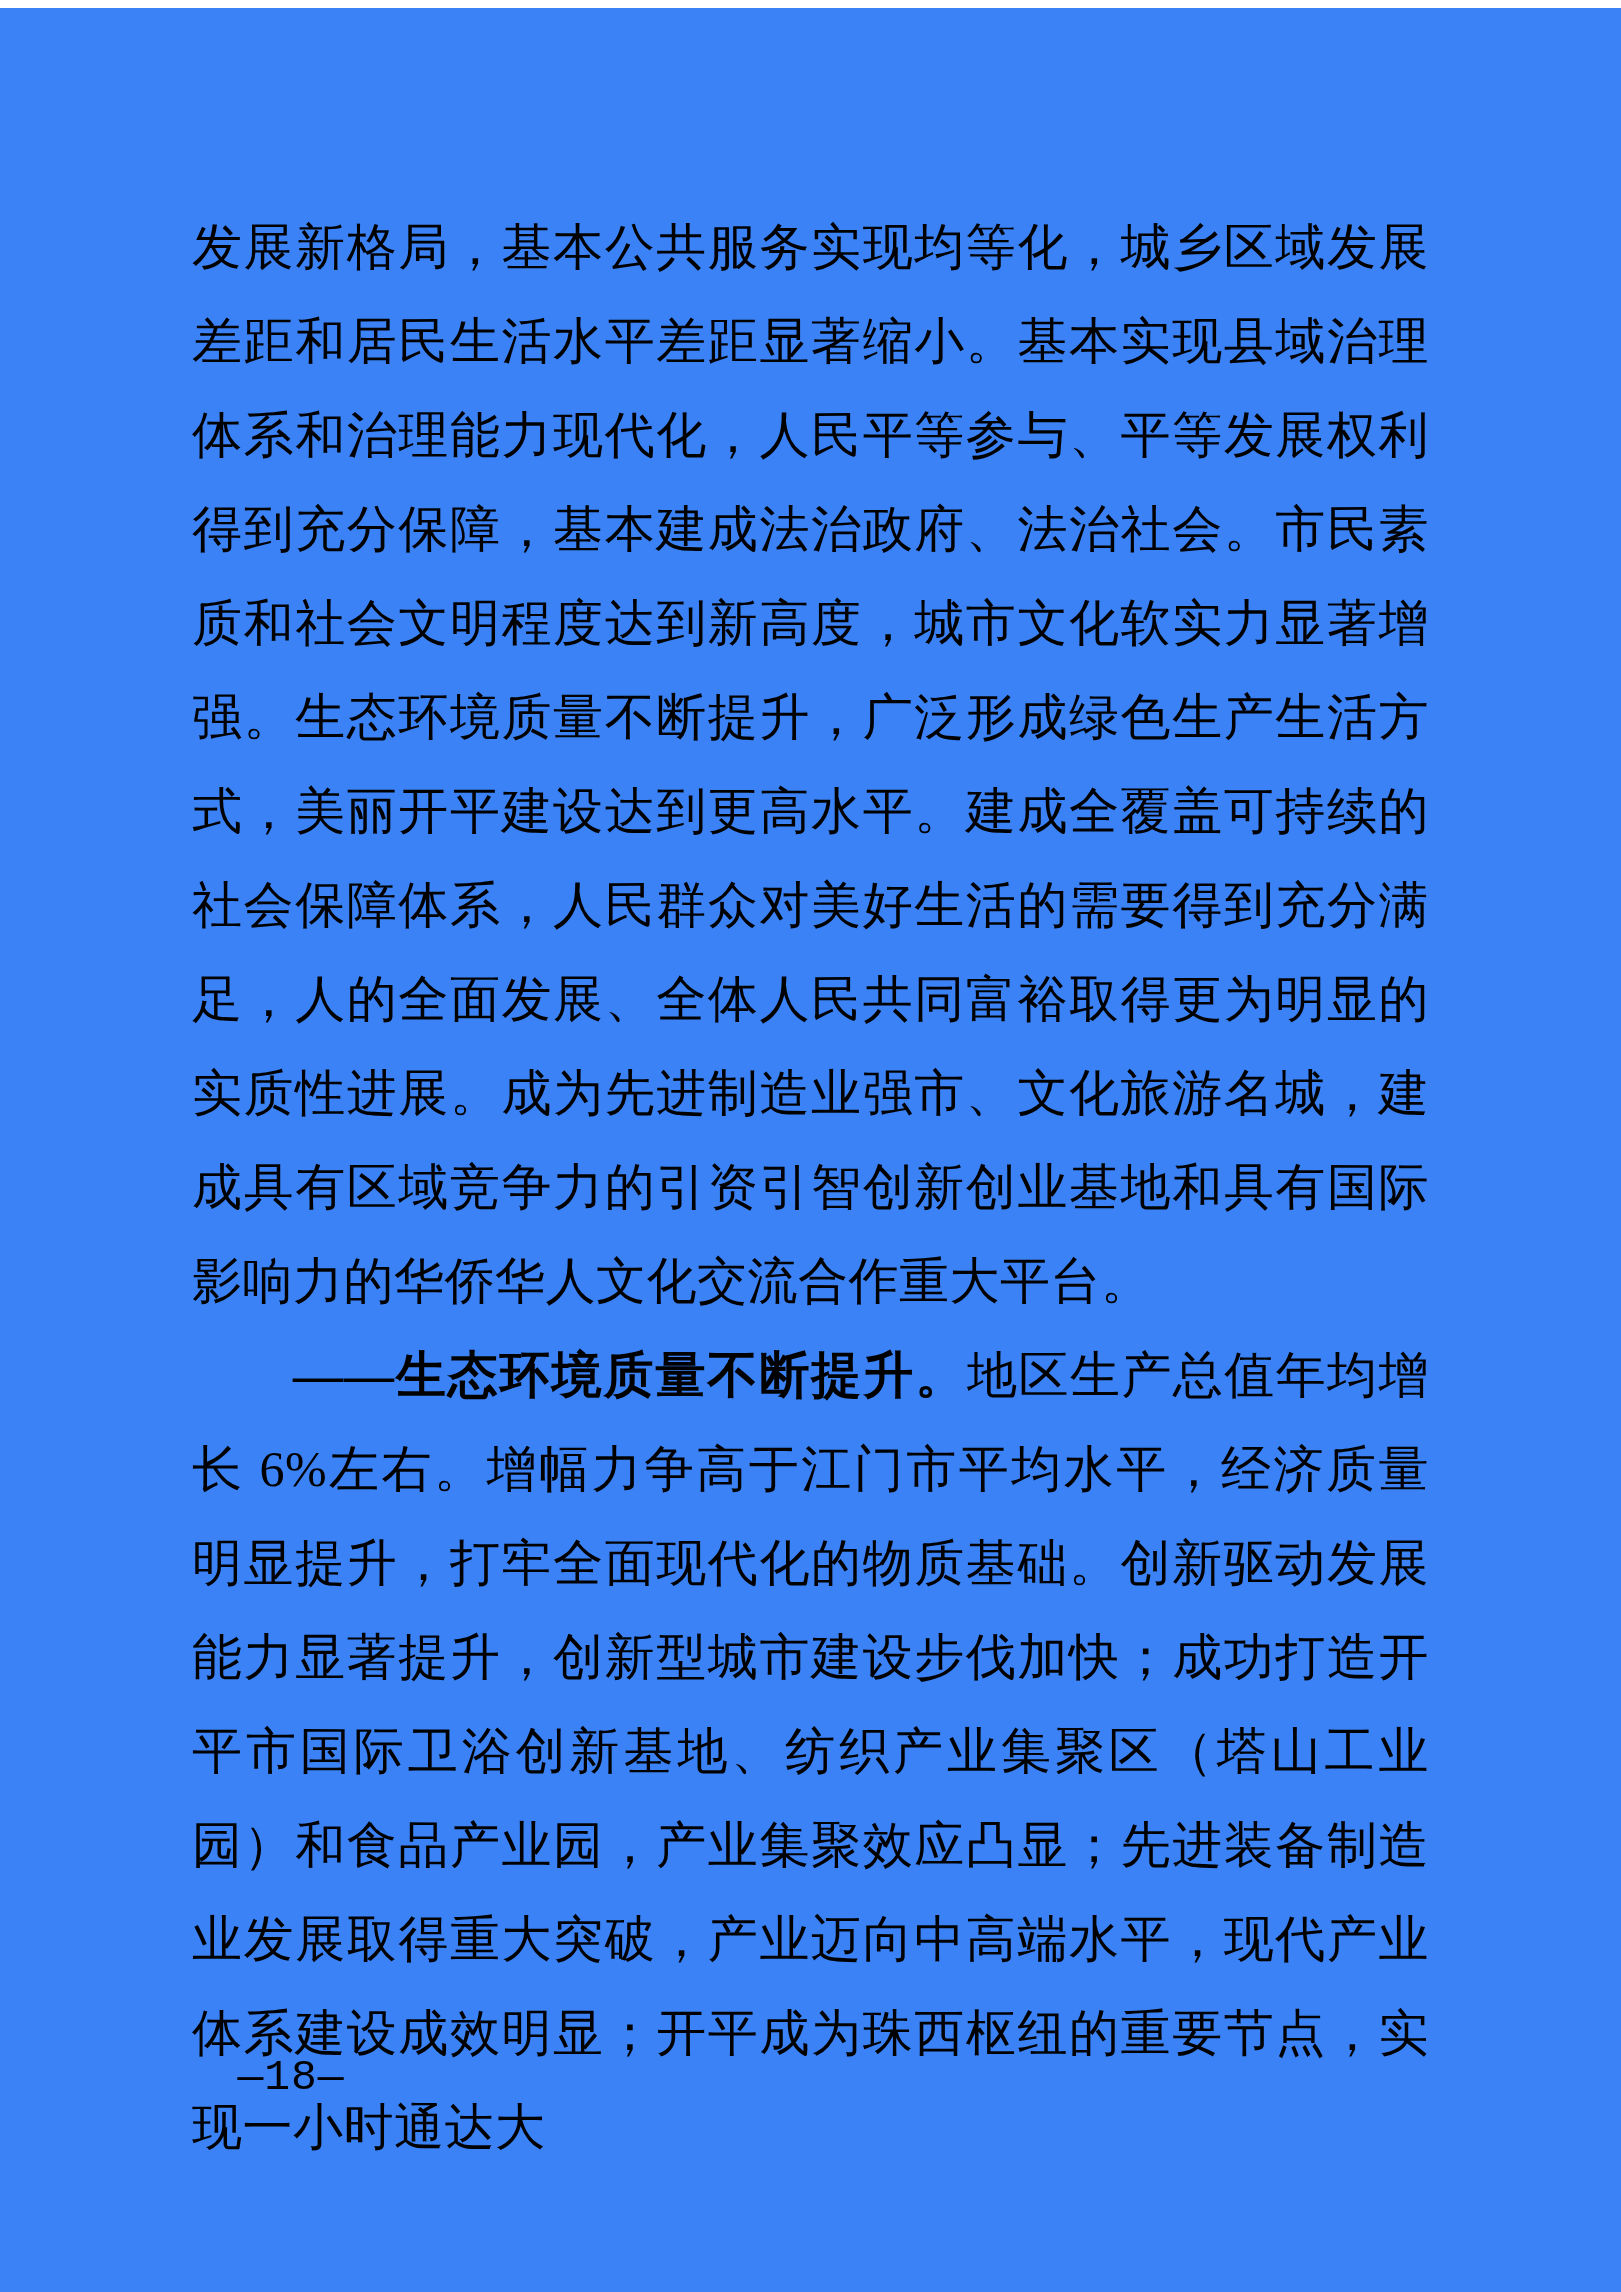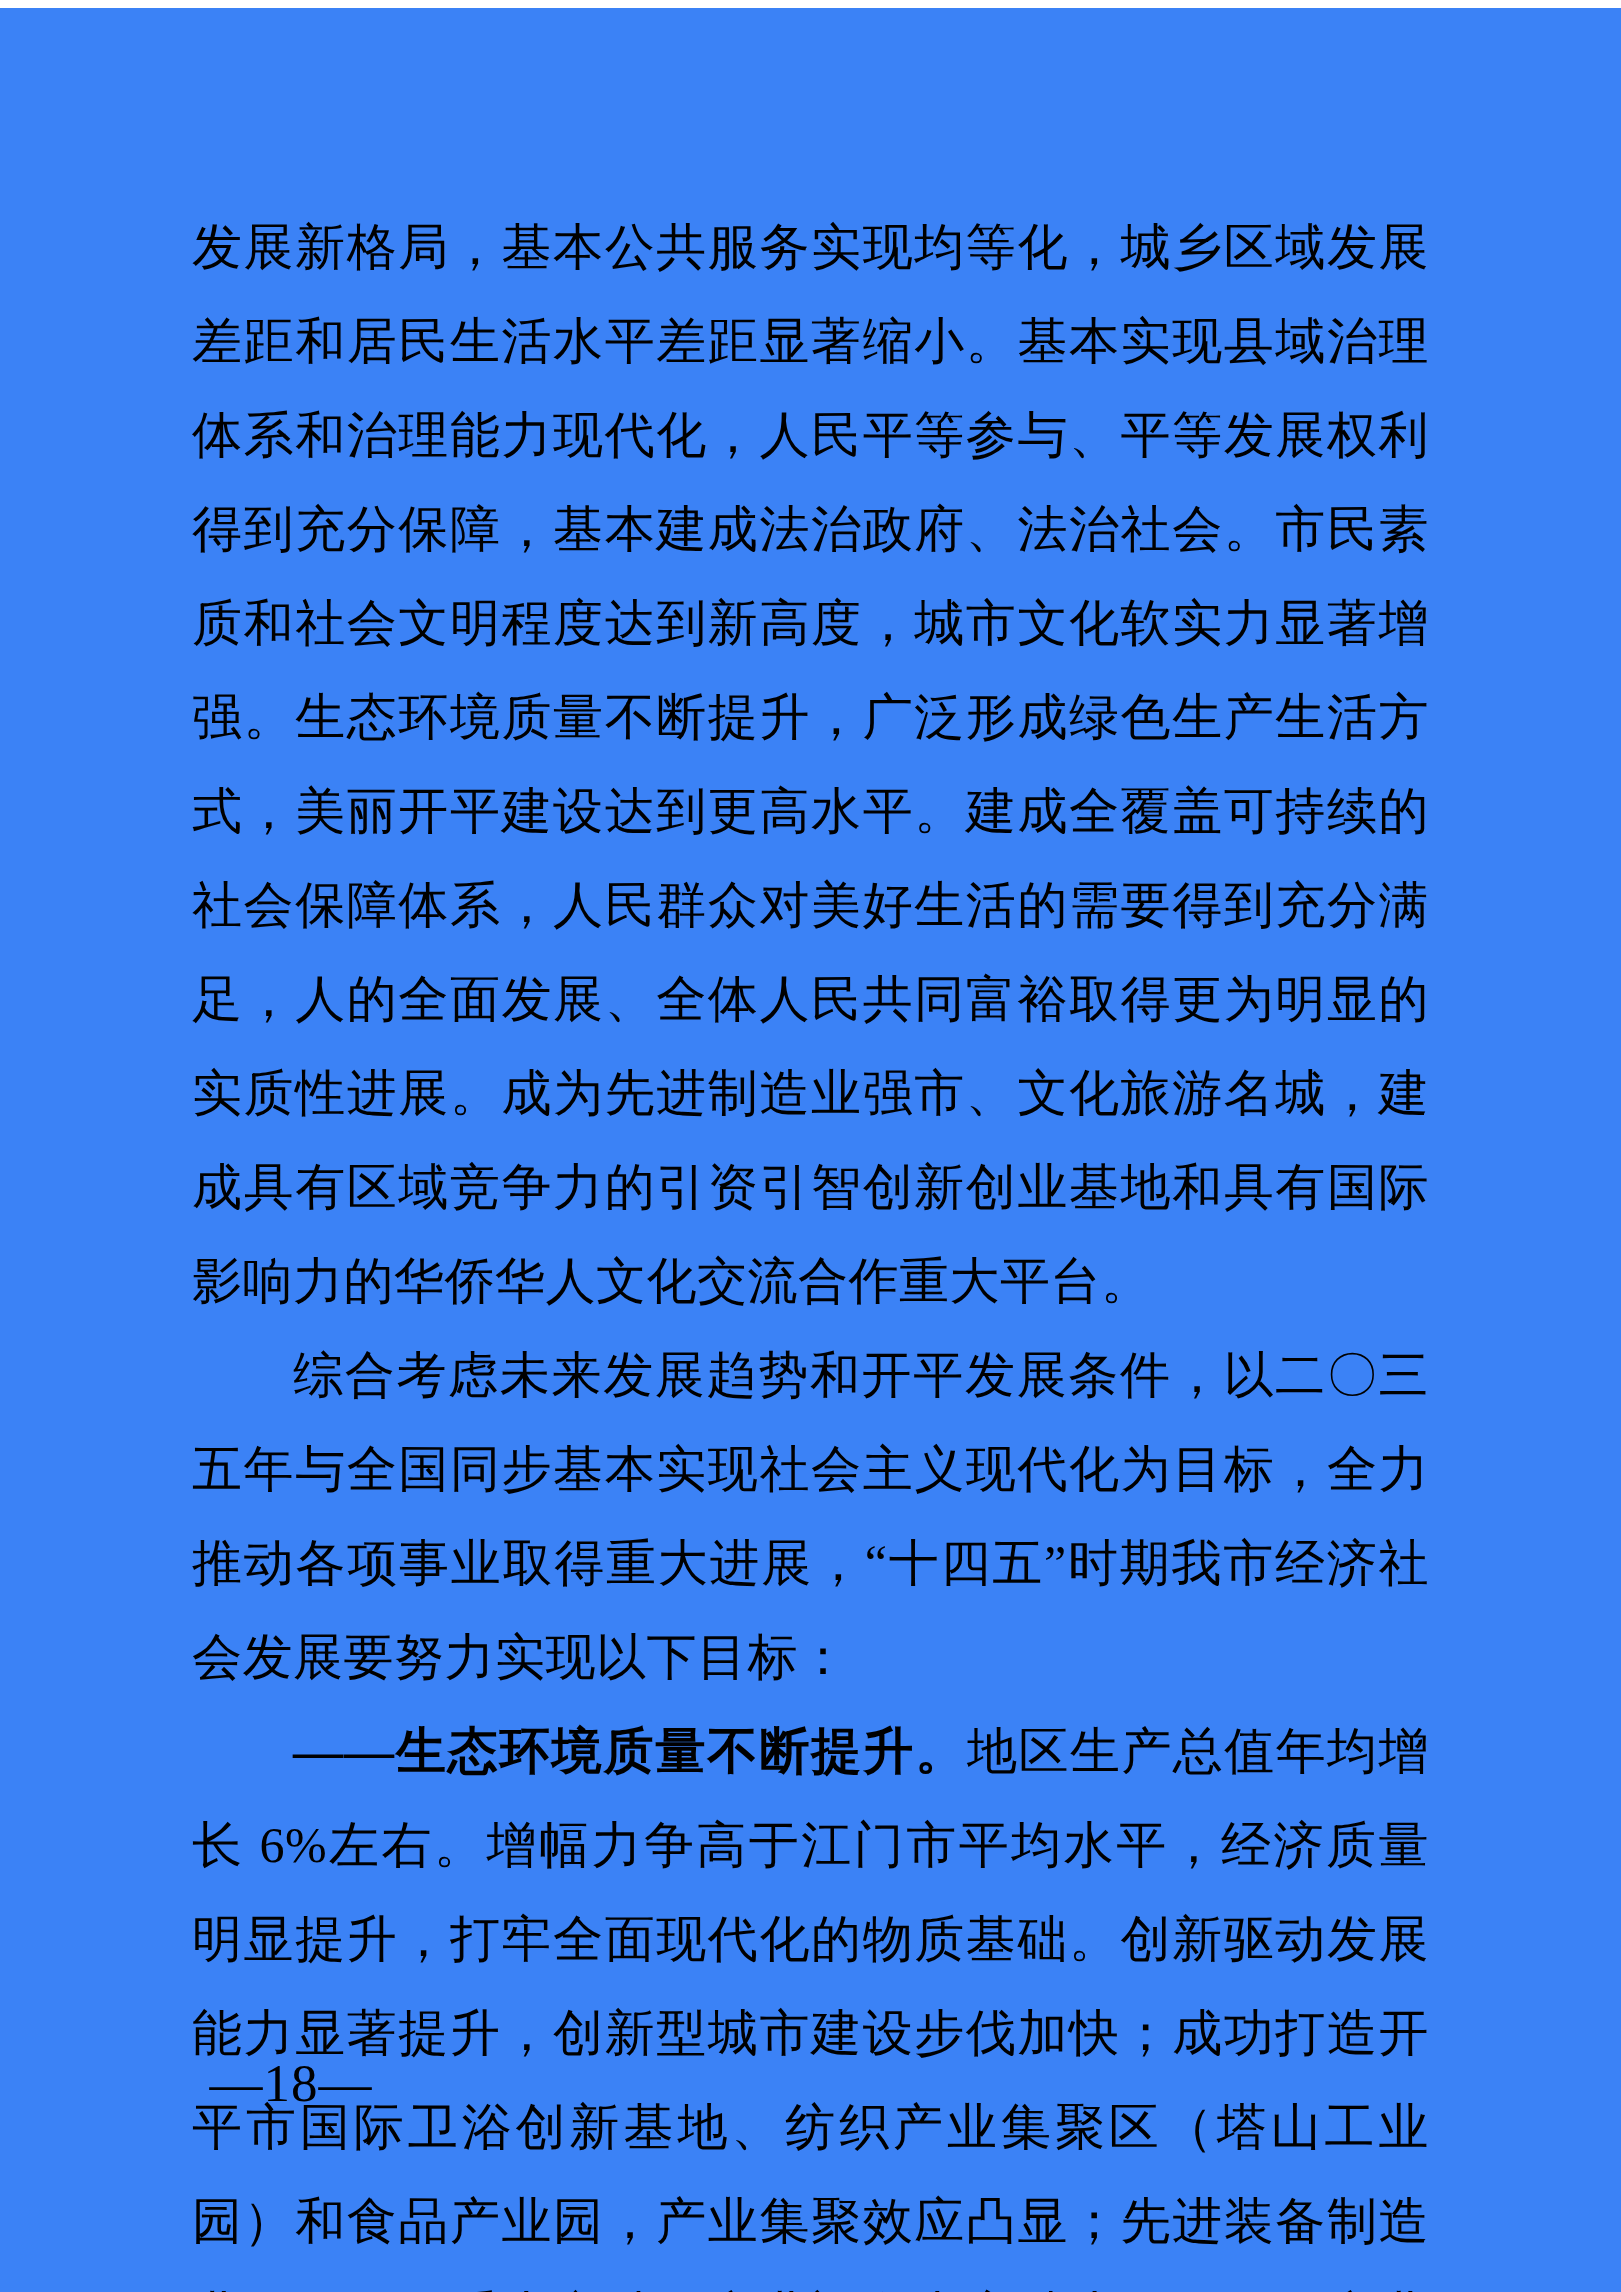--- a/index.html
+++ b/index.html
@@ -54,23 +54,23 @@
     letter-spacing: 1px;
   }
 
   
   .folio {
     position: absolute;
     left: 0;
     top: 2045px;
     width: 1621px;
     text-align: center;
-    font-size: 53px;
+    font-size: 43px;
     letter-spacing: 1px;
-    font-family: Liberation Serif, serif;
+    font-family: Liberation Mono, monospace;
   }
   .folio-inner {
     display: inline-block;
     padding-left: 0px;
     
     margin-left: -1039px;
   }
 
   
   .scan-tint {
@@ -82,21 +82,20 @@
 </style>
 </head>
 <body>
 
 <div class="page">
 
   <div class="text-area">
 
     <p class="para">发展新格局，基本公共服务实现均等化，城乡区域发展差距和居民生活水平差距显著缩小。基本实现县域治理体系和治理能力现代化，人民平等参与、平等发展权利得到充分保障，基本建成法治政府、法治社会。市民素质和社会文明程度达到新高度，城市文化软实力显著增强。生态环境质量不断提升，广泛形成绿色生产生活方式，美丽开平建设达到更高水平。建成全覆盖可持续的社会保障体系，人民群众对美好生活的需要得到充分满足，人的全面发展、全体人民共同富裕取得更为明显的实质性进展。成为先进制造业强市、文化旅游名城，建成具有区域竞争力的引资引智创新创业基地和具有国际影响力的华侨华人文化交流合作重大平台。</p>
 
-    <p class="para indent">综合考虑未来发展趋势和开平发展条件，以二〇三五年与全国同步基本实现社会主义现代化为目标，全力推动各项事业取得重大进展，“十四五”时期我市经济社会发展要努力实现以下目标：</p>
 
     <p class="para indent"><span class="lead">——生态环境质量不断提升。</span><span>地区生产总值年均增长 6%左右。增幅力争高于江门市平均水平，经济质量明显提升，打牢全面现代化的物质基础。创新驱动发展能力显著提升，创新型城市建设步伐加快；成功打造开平市国际卫浴创新基地、纺织产业集聚区（塔山工业园）和食品产业园，产业集聚效应凸显；先进装备制造业发展取得重大突破，产业迈向中高端水平，现代产业体系建设成效明显；开平成为珠西枢纽的重要节点，实现一小时通达大</span></p>
 
   </div>
 
   <div class="folio">
     <span class="folio-inner">—18—</span>
   </div>
 
   <div class="scan-tint"></div>

